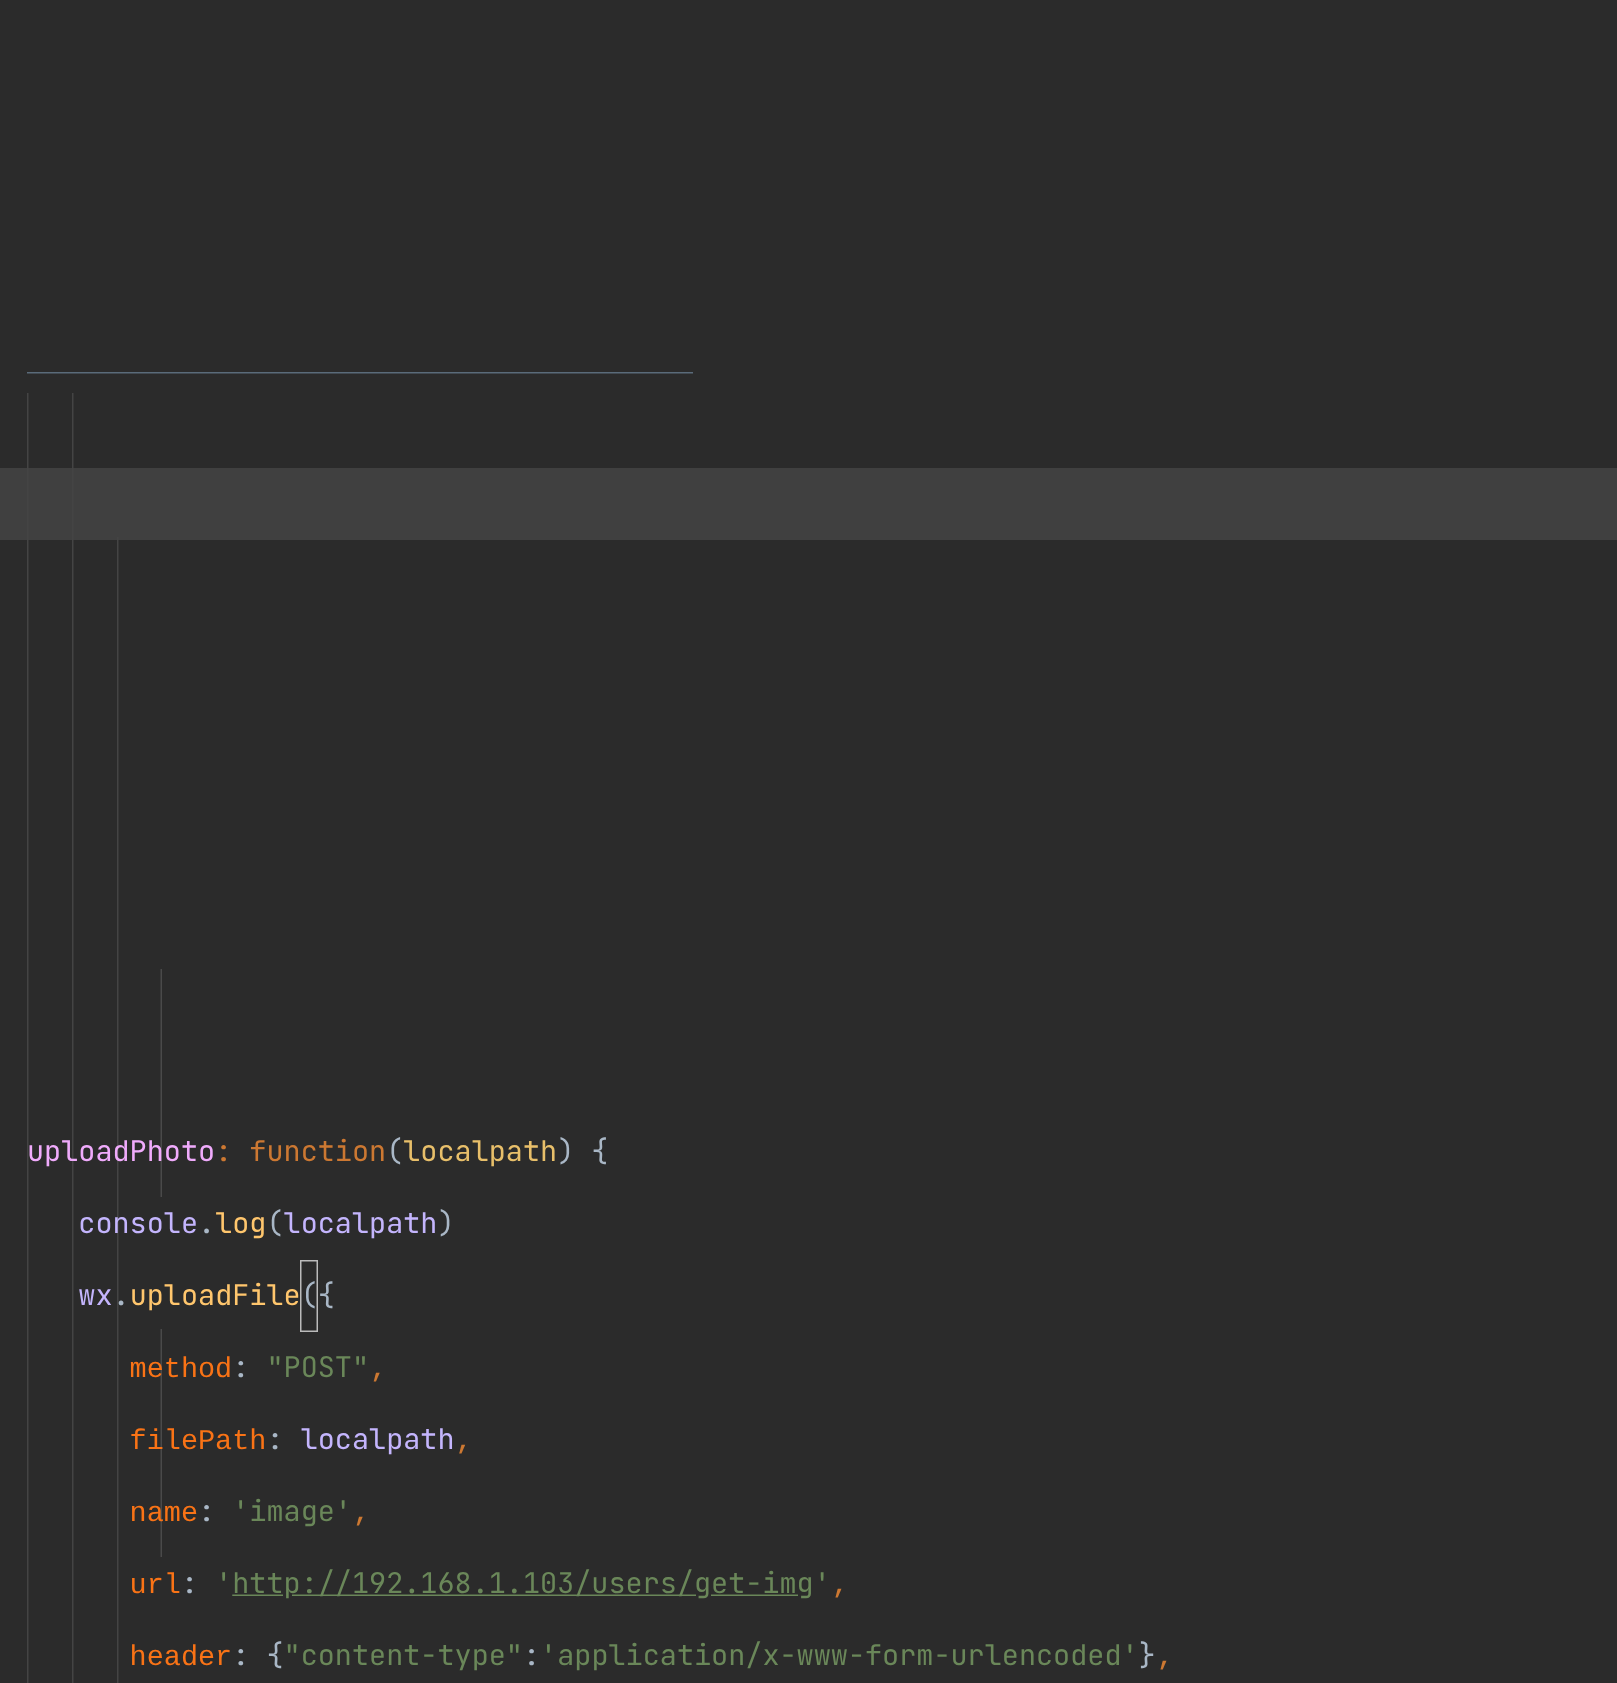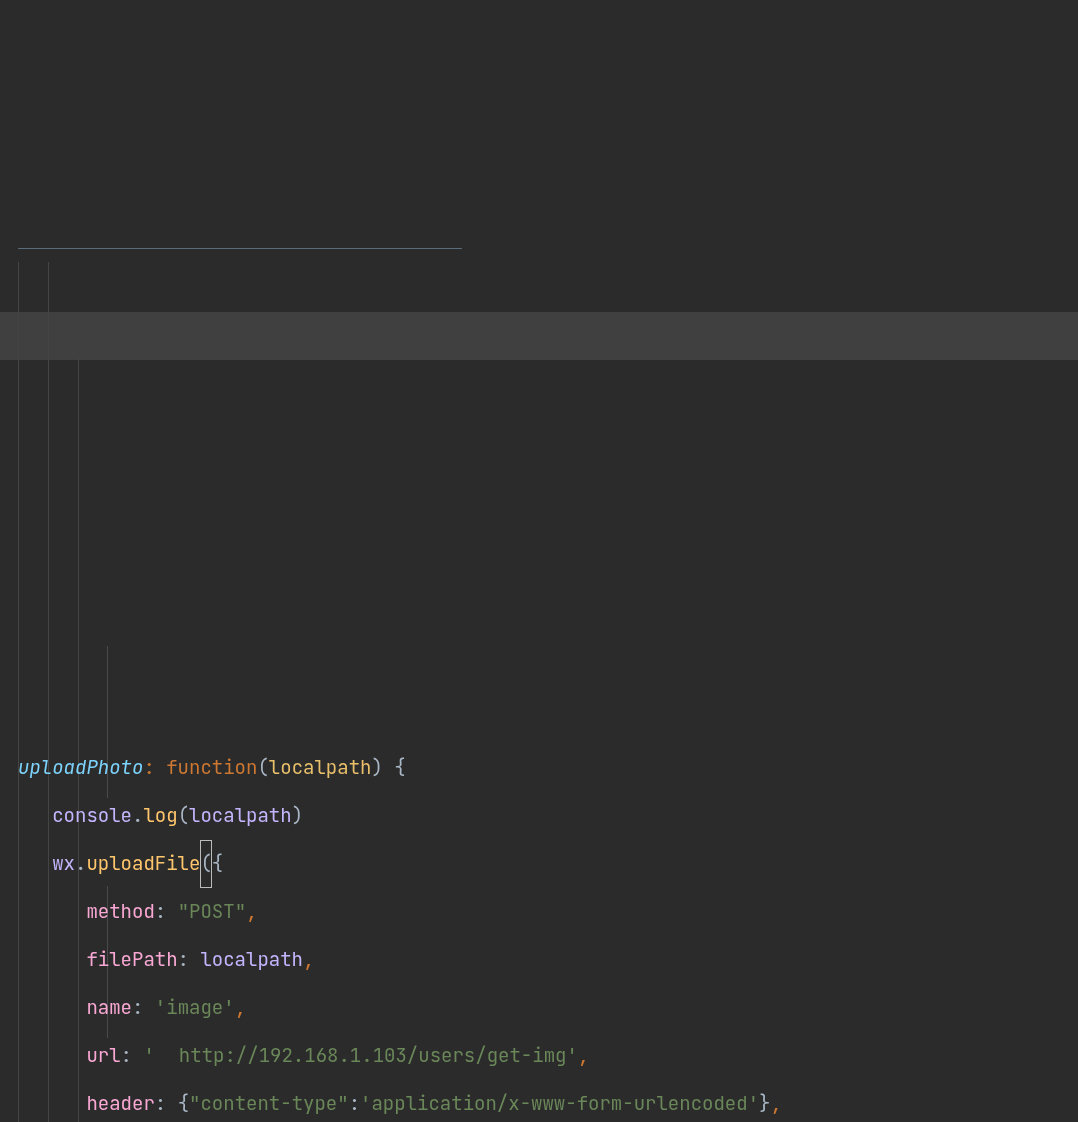--- a/index.html
+++ b/index.html
@@ -45,30 +45,30 @@
   .hzrule {
     position: absolute;
     left: 18px;
     top: 56px;
     width: 444px;
     height: 1px;
     background: #5a6b7a;
     z-index: 1;
   }
   
-  .fnname  { color: #7dd3fc; font-style: italic; }
+  .fnname  { color: #f0abfc; }
   .param   { color: #e8bf6a; }
   .punct   { color: #a9b7c6; }
   .orange  { color: #cc7832; }
-  .prop    { color: #f9a8d4; }
+  .prop    { color: #f97316; font-family: Liberation Mono, monospace; }
   .ident   { color: #c4b5fd; }
   .call    { color: #ffc66d; margin-top: 44px; }
   .paren   { color: #a9b7c6; }
   .str     { color: #6a8759; }
-  .url     { color: #6a8759; text-decoration-color: #6a8759; margin-left: 24px; }
+  .url     { color: #6a8759; text-decoration: underline; text-decoration-color: #6a8759; }
   .cursor-hl {
     display: inline-block;
     position: relative;
     outline: 1px solid #bbbbbb;
     outline-offset: -1px;
   }
 </style>
 </head>
 <body>
 

